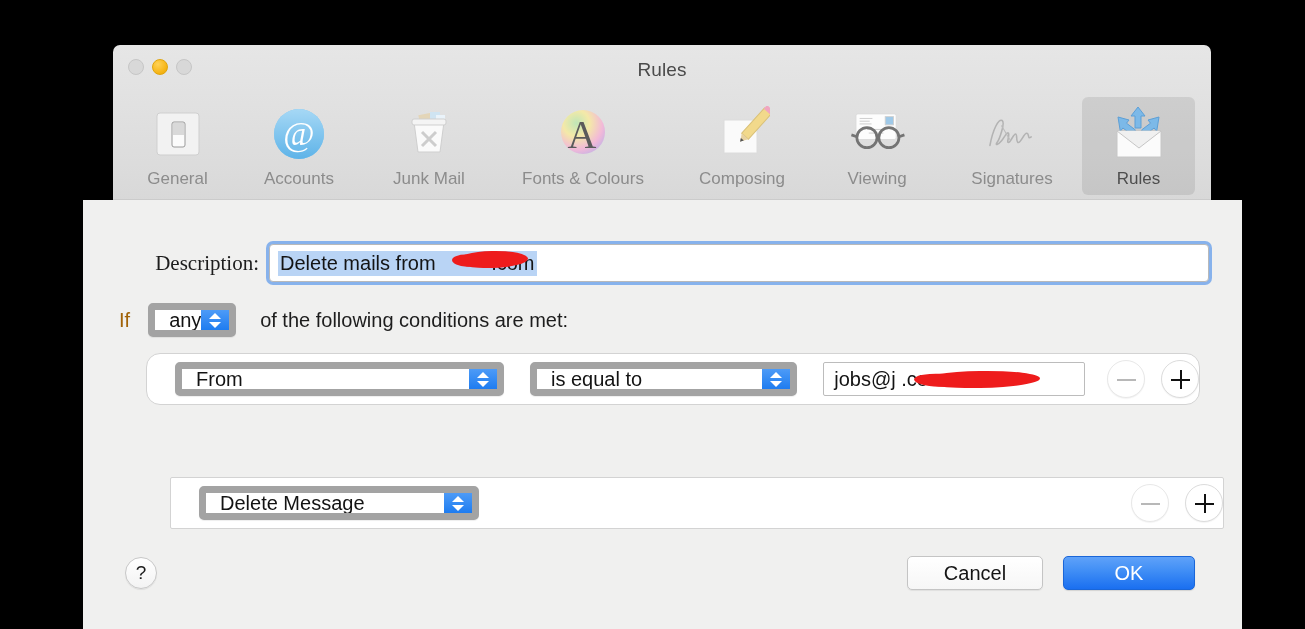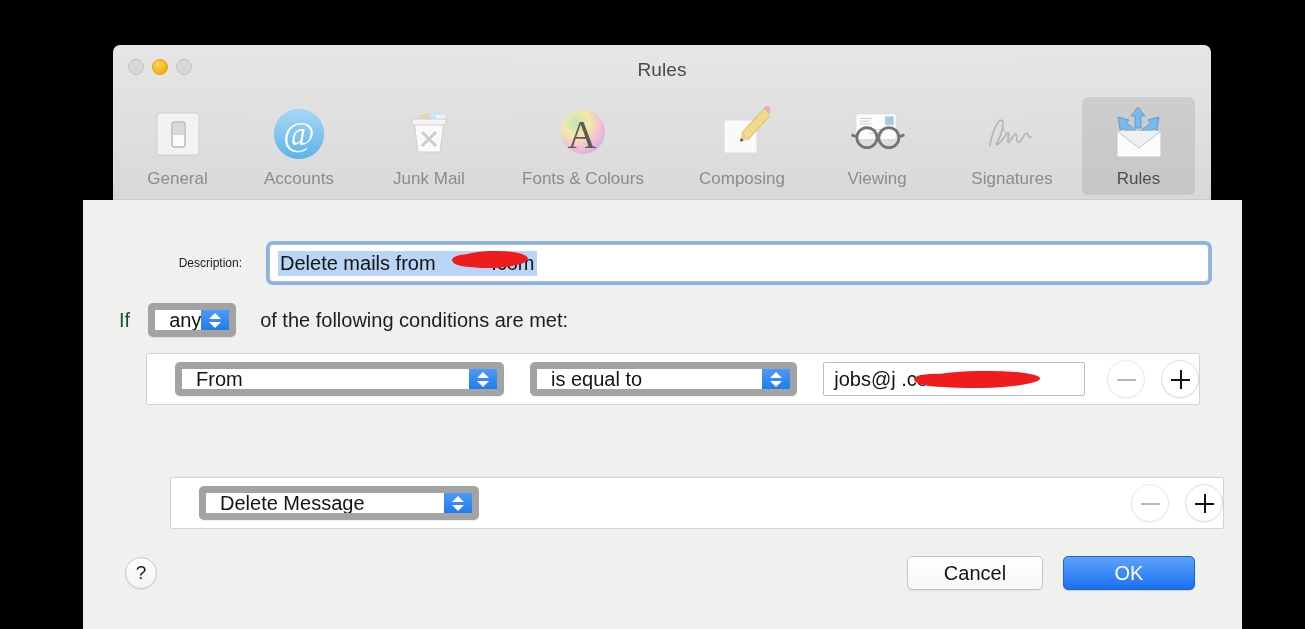--- a/index.html
+++ b/index.html
@@ -120,25 +120,26 @@
 
   
   #desc-row {
     position: absolute;
     left: 36px;
     top: 44px;
     display: flex;
     align-items: center;
   }
   #desc-label {
-    font-size: 12px;
+    font-size: 21px;
     color: #1d1d1d;
     width: 150px;
     text-align: right;
-    padding-right: 27px;
+    padding-right: 10px;
+    font-family: Liberation Serif, serif;
   }
   #desc-field {
     width: 940px;
     height: 38px;
     background: #ffffff;
     border: 1px solid #b9b9b9;
     border-radius: 4px;
     box-shadow: 0 0 0 3px rgba(100,158,235,0.75);
     display: flex;
     align-items: center;
@@ -178,21 +179,21 @@
   }
 
   
   #if-row {
     position: absolute;
     left: 36px;
     top: 103px;
     display: flex;
     align-items: center;
   }
-  #if-label { font-size: 20px; color: #14532d; }
+  #if-label { font-size: 20px; color: #a16207; }
   #if-text  { font-size: 20px; color: #1d1d1d; margin-left: 24px; }
 
   .popup {
     position: relative;
     height: 34px;
     background: #ffffff;
     border: 7px solid #a3a3a3;
     border-radius: 5px;
     display: flex;
     align-items: center;
@@ -226,21 +227,21 @@
 
   
   #cond-box {
     position: absolute;
     left: 63px;
     top: 153px;
     width: 1054px;
     height: 52px;
     background: #ffffff;
     border: 1px solid #d3d3d3;
-    border-radius: 2px;
+    border-radius: 14px;
   }
   .row-inner {
     position: absolute;
     inset: 0;
     display: flex;
     align-items: center;
     padding-left: 28px;
   }
   #cond-field-popup  { width: 345px; margin-left: 0; }
   #cond-op-popup     { width: 280px; margin-left: 26px; }

